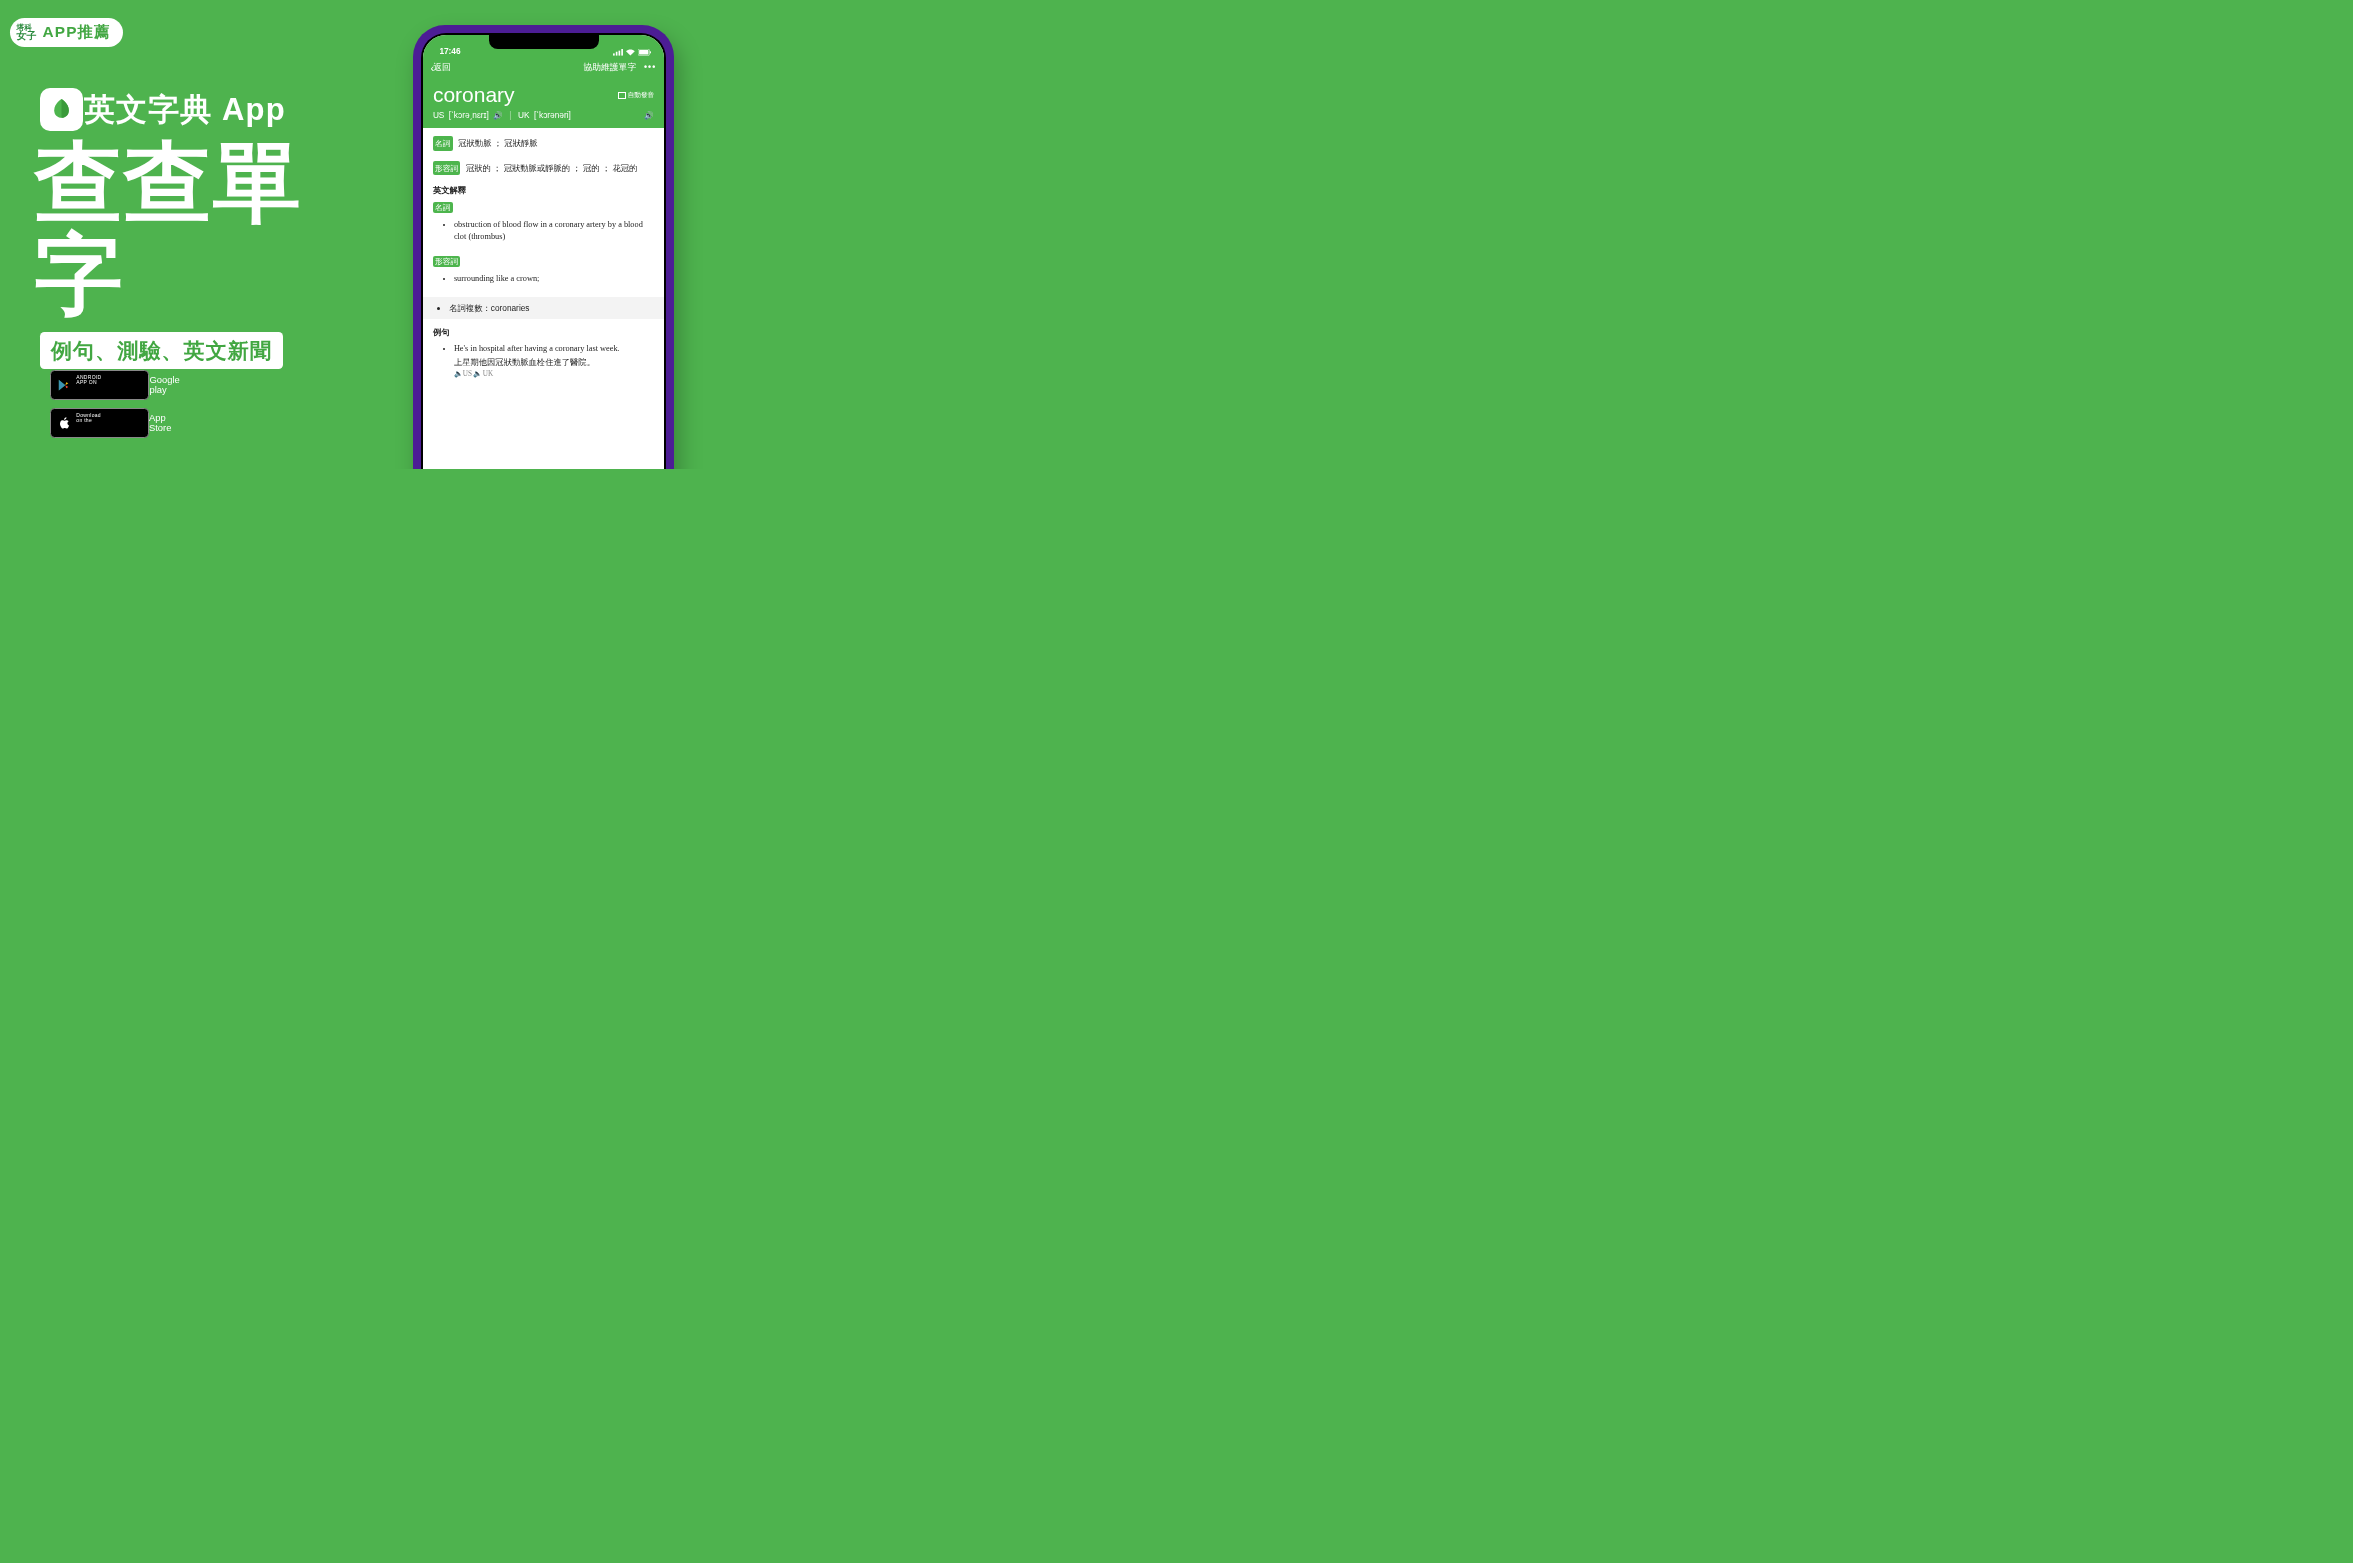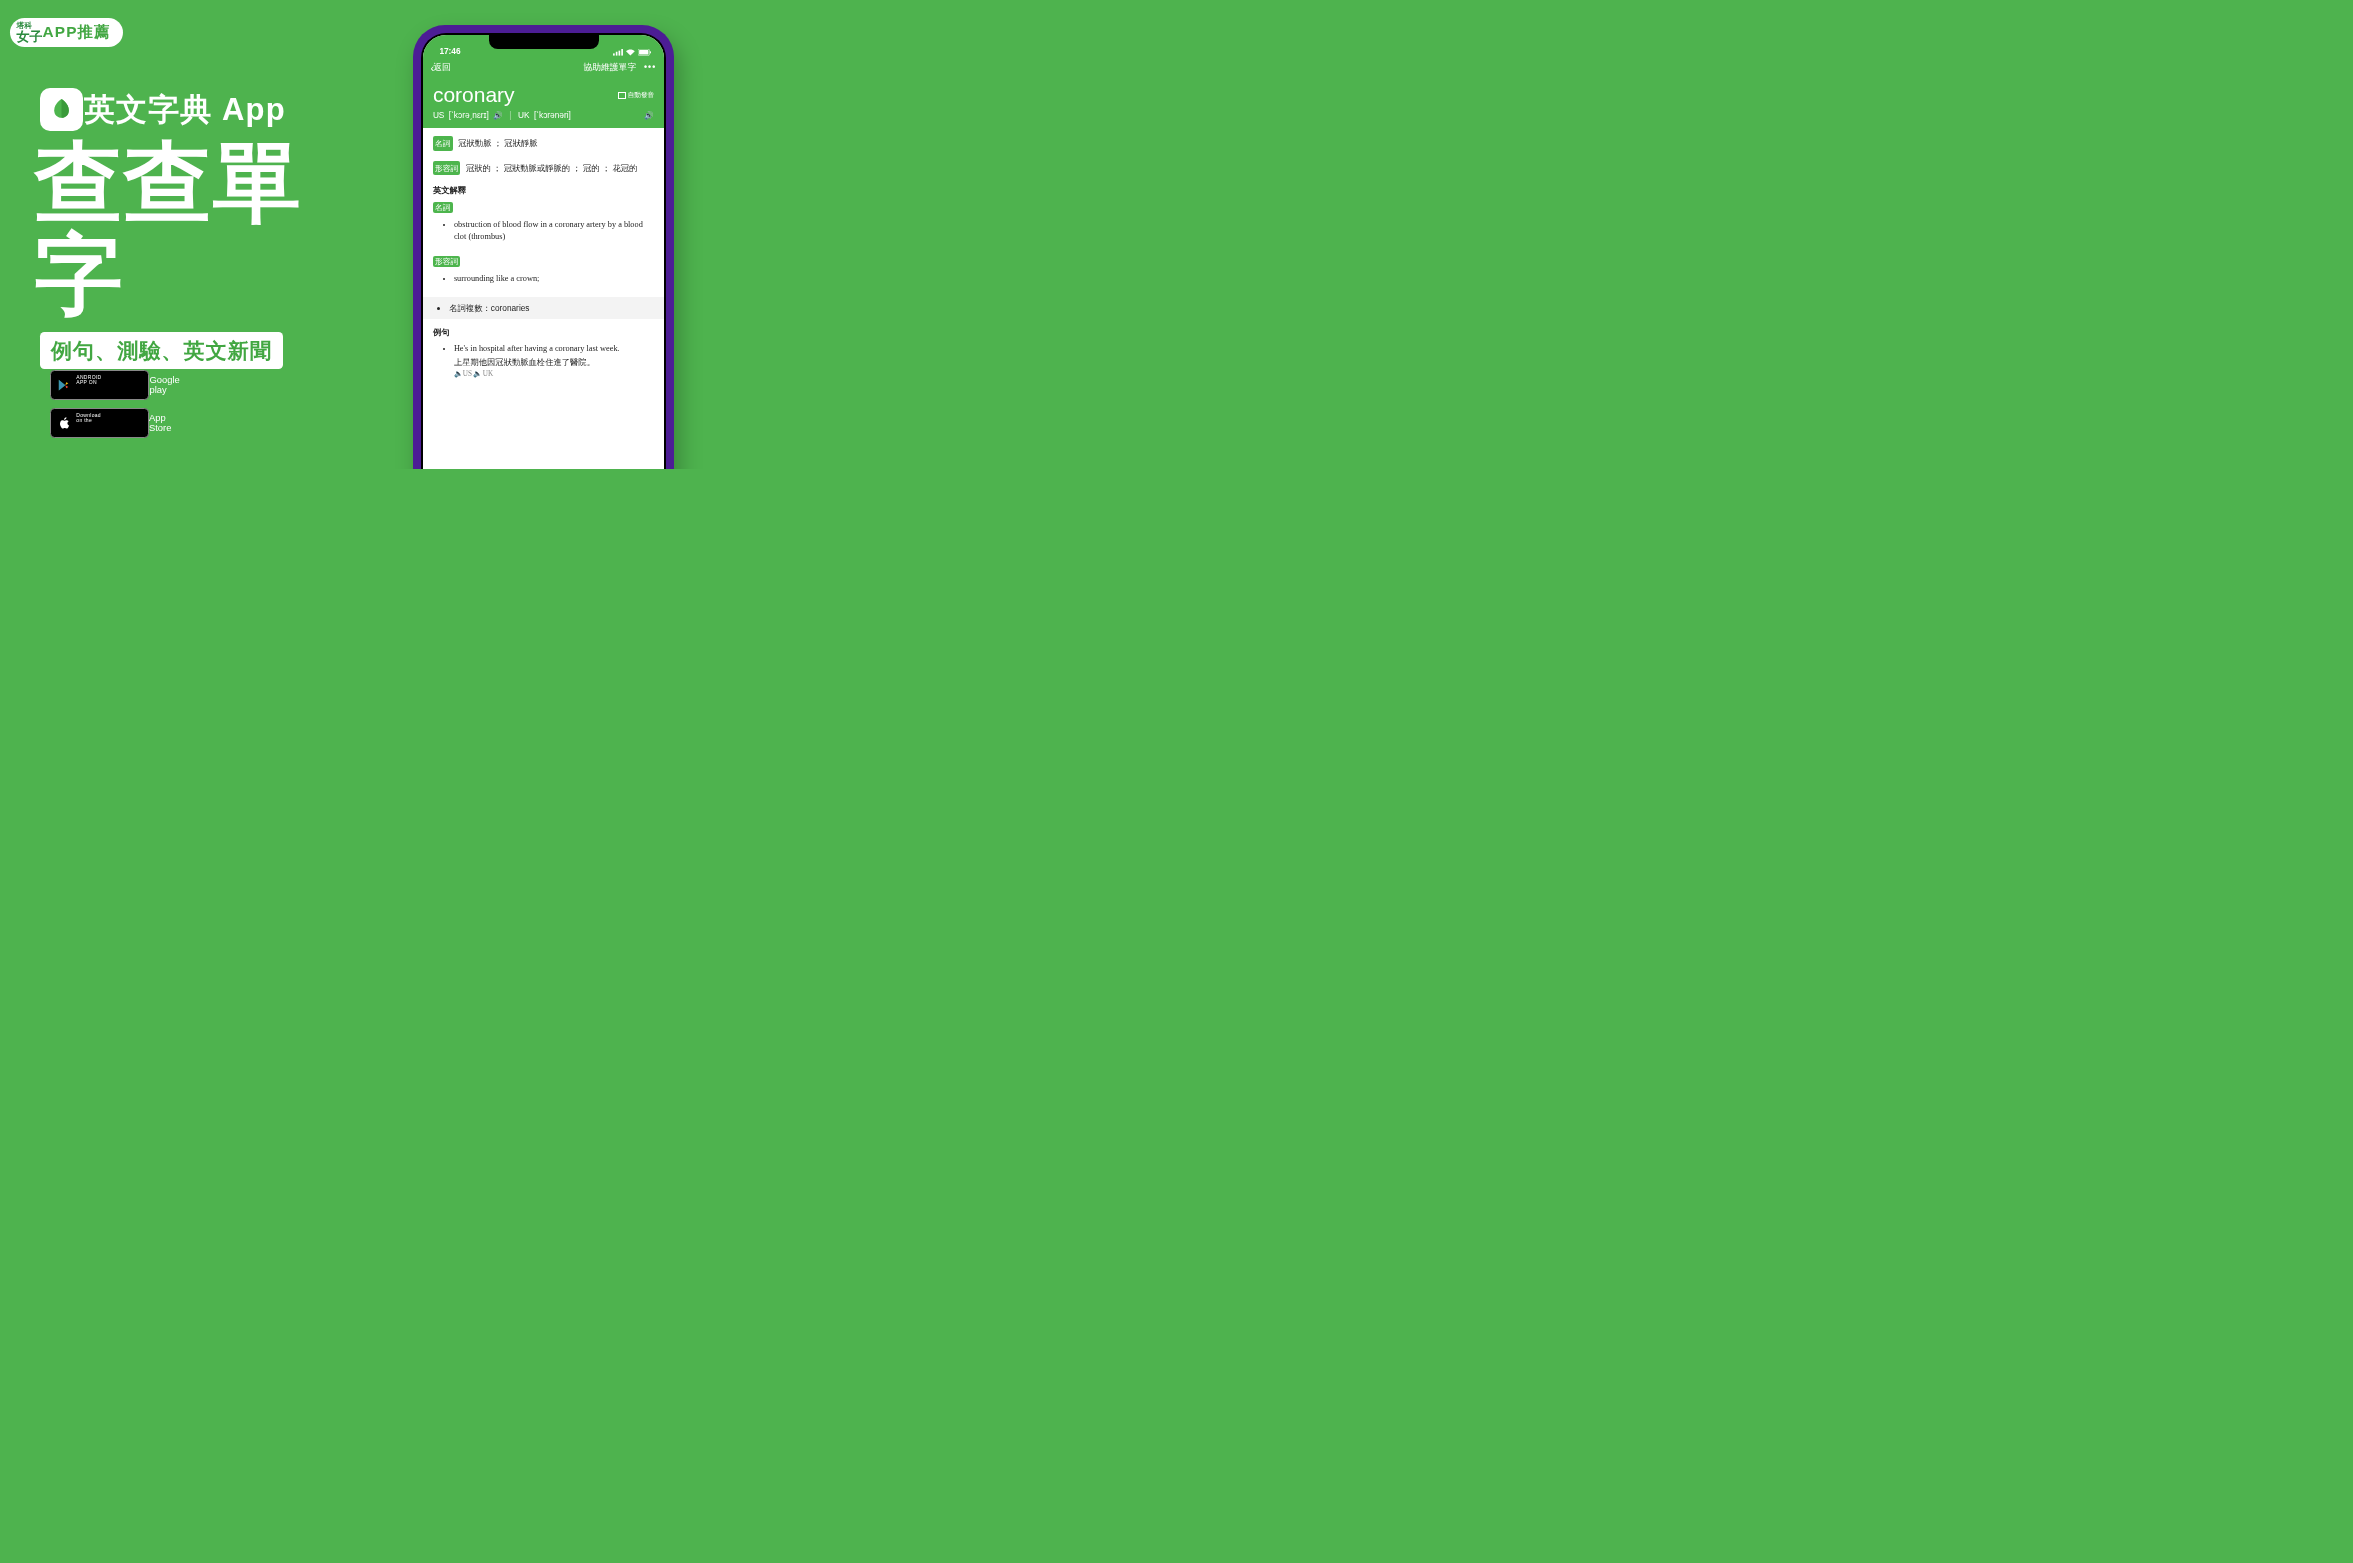--- a/index.html
+++ b/index.html
@@ -15,21 +15,21 @@
   
   .top-pill {
     position: absolute;
     top: 17.7px;
     left: 10px;
     background: #fff;
     border-radius: 15.4px;
     padding: 4.4px 12px 4.4px 6.6px;
     display: flex;
     align-items: center;
-    gap: 0;
+    gap: 6px;
   }
   .top-pill .logo {
     color: #2b8a3e;
     font-size: 10px;
     font-weight: 600;
     line-height: 1;
     writing-mode: horizontal-tb;
   }
   .top-pill .label {
     color: #42a742;
@@ -248,21 +248,21 @@
   .plural-box li { list-style: disc; margin-left: 5.5px; }
   .example-zh { font-family: "PingFang TC", sans-serif; }
   .speak-mini { color: #888; font-size: 7.2px; margin-top: 1.1px; }
 </style>
 </head>
 <body>
 
 <div class="top-pill">
   <div class="logo">
     <div style="font-size:7.7px;line-height:1;"><span>塔科</span></div>
-    <div style="font-size:13px;line-height:1;"><span>女子</span></div>
+    <div style="font-size:10px;line-height:1;"><span>女子</span></div>
   </div>
   <div class="label">APP推薦</div>
 </div>
 
 <div class="left">
   <div class="title-row">
     <div class="app-icon">
       <svg width="25" height="25" viewBox="0 0 24 24">
         <path fill="#4db54d" d="M12 2C12 2 5 6 5 13c0 4 3 7 7 7s7-3 7-7c0-7-7-11-7-11z"></path>
         <path fill="#3a9a3a" d="M12 2c0 0 0 9 0 18 4 0 7-3 7-7 0-7-7-11-7-11z"></path>

